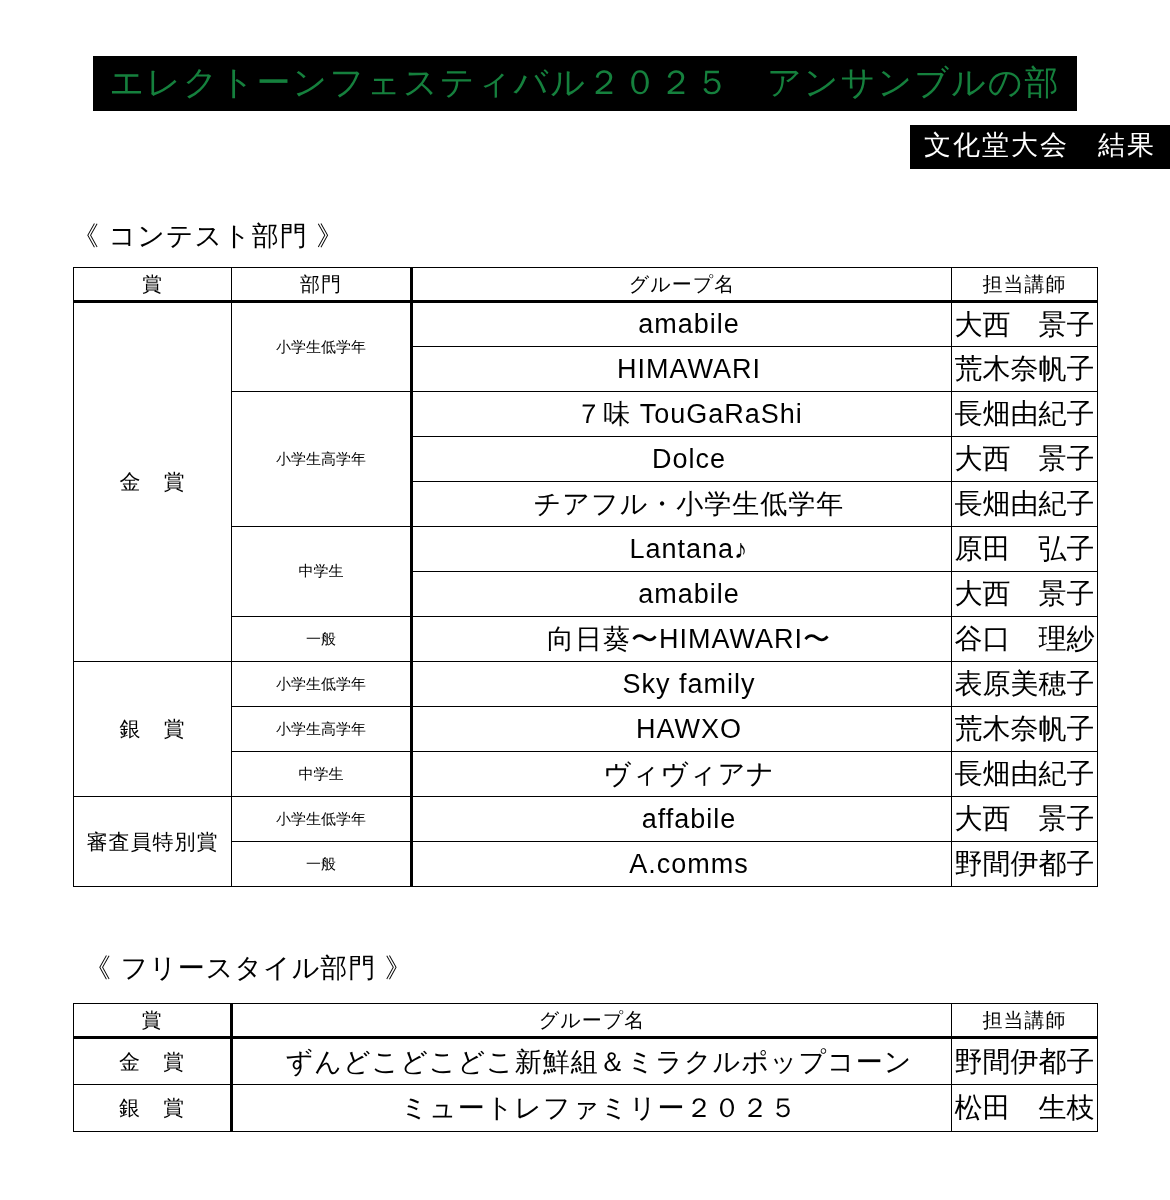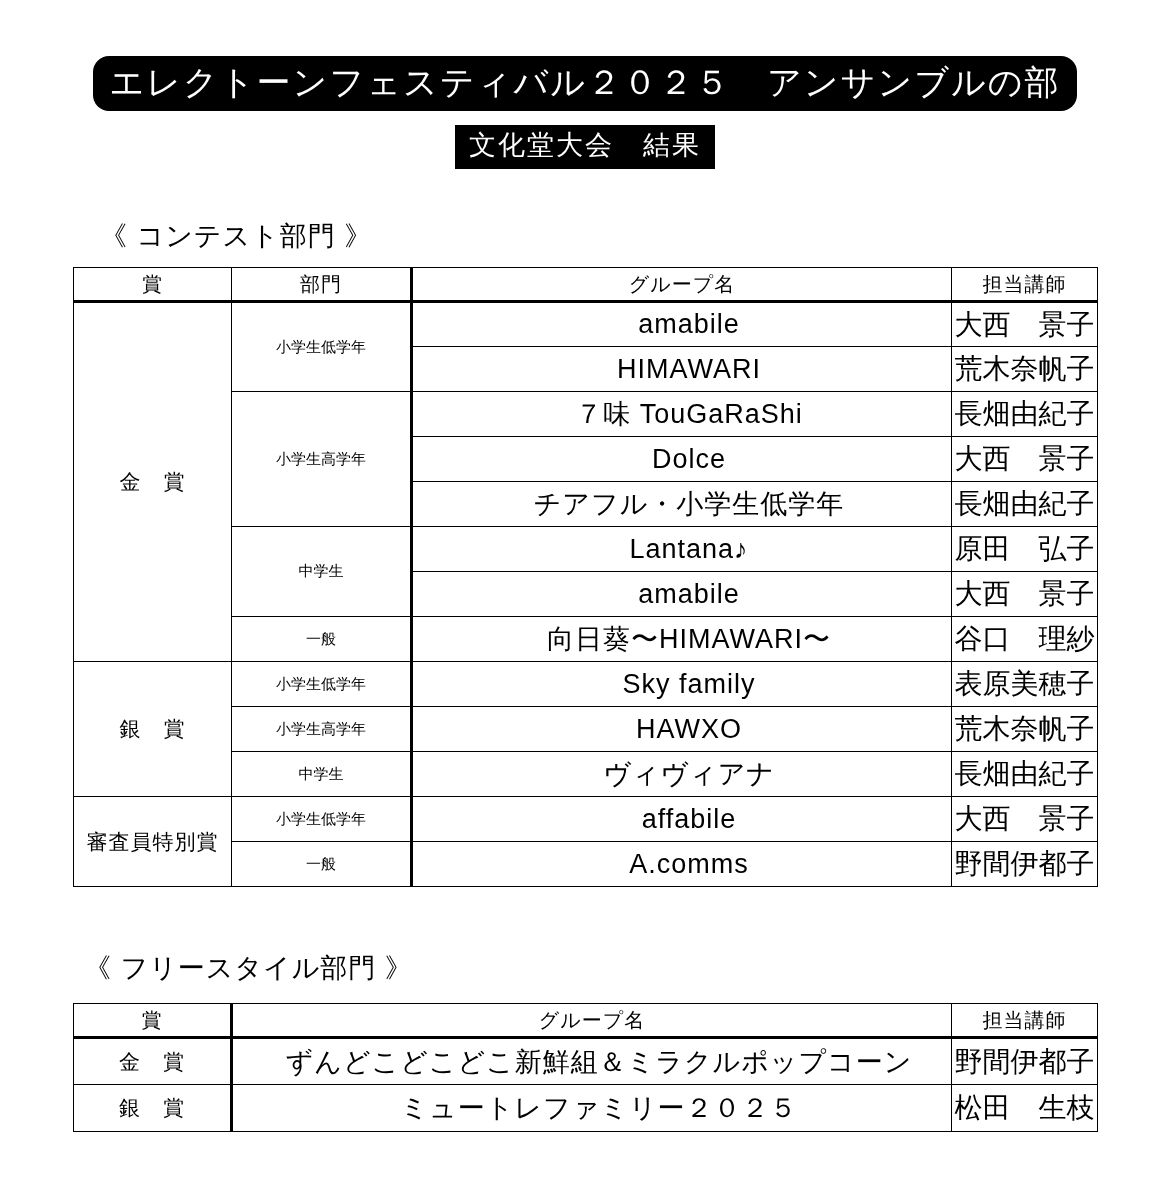--- a/index.html
+++ b/index.html
@@ -17,30 +17,29 @@
   }
 
   
   .title-wrap {
     text-align: center;
     padding-top: 56px;
   }
   .title-main {
     display: inline-block;
     background: #000000;
-    color: #ffffff;
+    color: #15803d;
     font-size: 34px;
     letter-spacing: 2px;
     padding: 8px 16px 10px 16px;
     line-height: 1.1;
     white-space: pre;
-    border-radius: 16px;
   }
   .title-sub-wrap {
-    text-align: center;
+    text-align: right;
     margin-top: 14px;
   }
   .title-sub {
     display: inline-block;
     background: #000000;
     color: #ffffff;
     font-size: 27px;
     letter-spacing: 2px;
     padding: 6px 14px 8px 14px;
     line-height: 1.1;
@@ -48,21 +47,21 @@
   }
 
   
   .section-heading {
     font-size: 27px;
     margin: 0;
     padding: 0;
     letter-spacing: 1px;
     white-space: pre;
   }
-  #contest-heading { position: absolute; left: 100px; top: 218px; }
+  #contest-heading { position: absolute; left: 72px; top: 218px; }
   #freestyle-heading { position: absolute; left: 84px; top: 950px; text-align: right; }
 
   
   table {
     border-collapse: collapse;
     table-layout: fixed;
     background: #ffffff;
   }
   table.contest {
     position: absolute;

